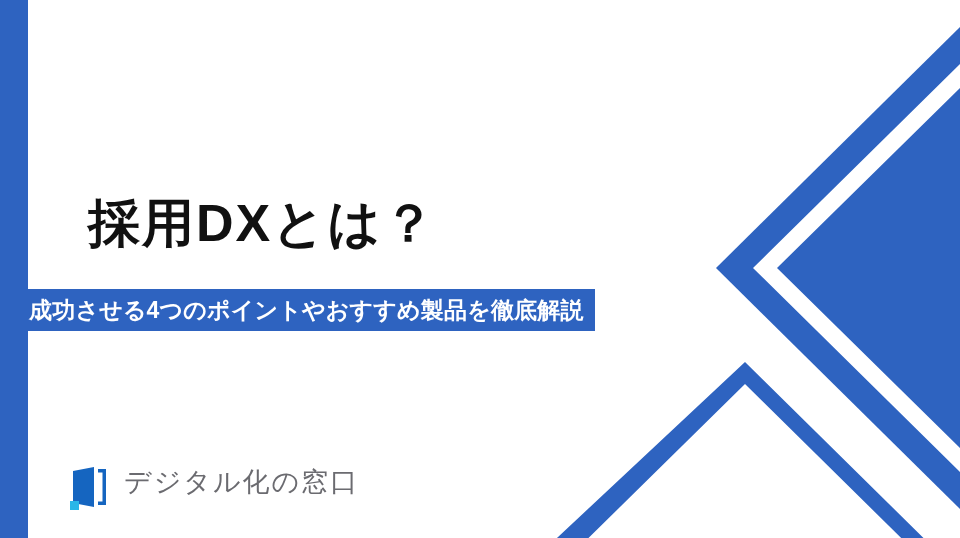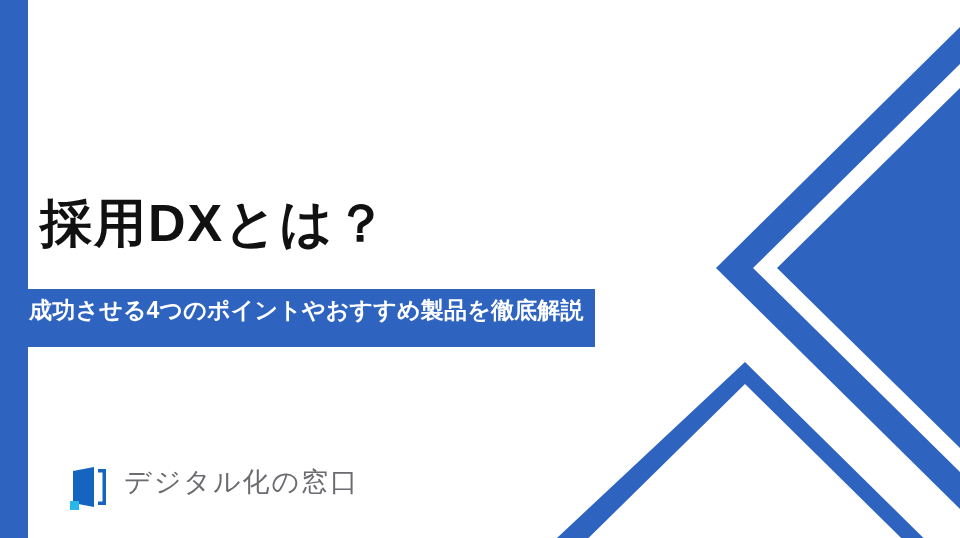--- a/index.html
+++ b/index.html
@@ -34,20 +34,21 @@
     height: 538px;
     background: #2E63C0;
   }
 
   
   .title-block {
     position: absolute;
     left: 0;
     top: 186px;
     width: 760px;
+    padding-left: 48px;
   }
   .main-title {
     margin: 0;
     padding: 0 0 0 40px;
     font-size: 52px;
     line-height: 74px;
     font-weight: 700;
     letter-spacing: 2px;
     color: #111111;
     white-space: nowrap;
@@ -55,21 +56,21 @@
 
   
   .subtitle-band {
     position: absolute;
     left: 0;
     top: 289px;
     height: 42px;
     background: #2E63C0;
     display: flex;
     align-items: center;
-    padding: 0 11px 16px 29px;
+    padding: 0 11px 0 29px;
     box-sizing: content-box;
   }
   .subtitle-text {
     font-size: 23px;
     line-height: 42px;
     font-weight: 700;
     color: #ffffff;
     letter-spacing: 0.2px;
     white-space: nowrap;
   }

